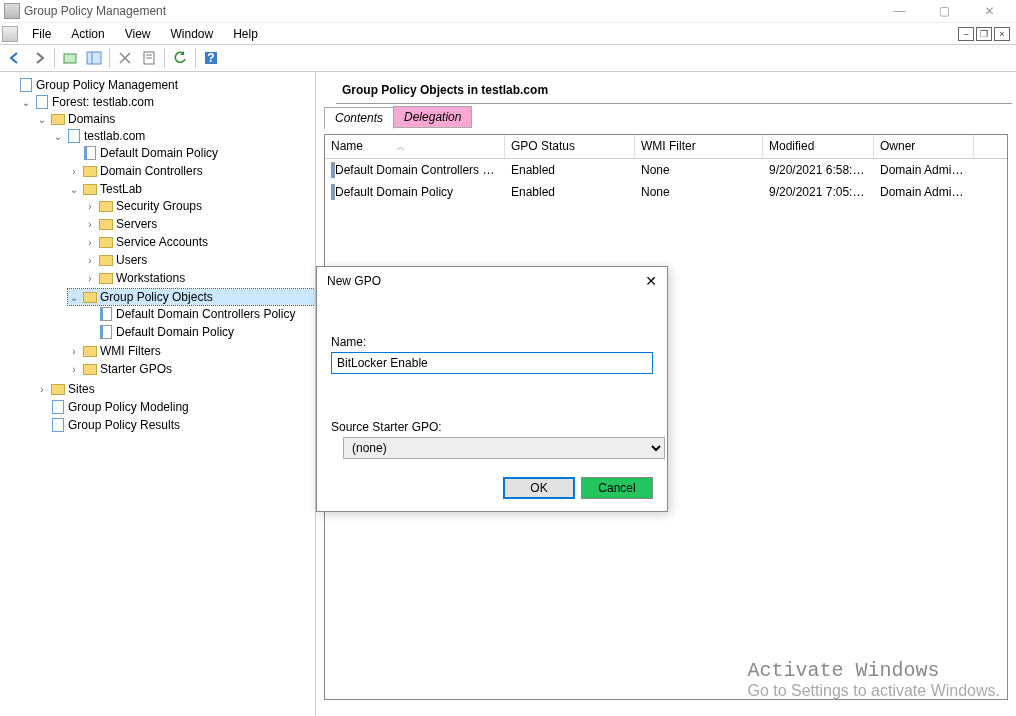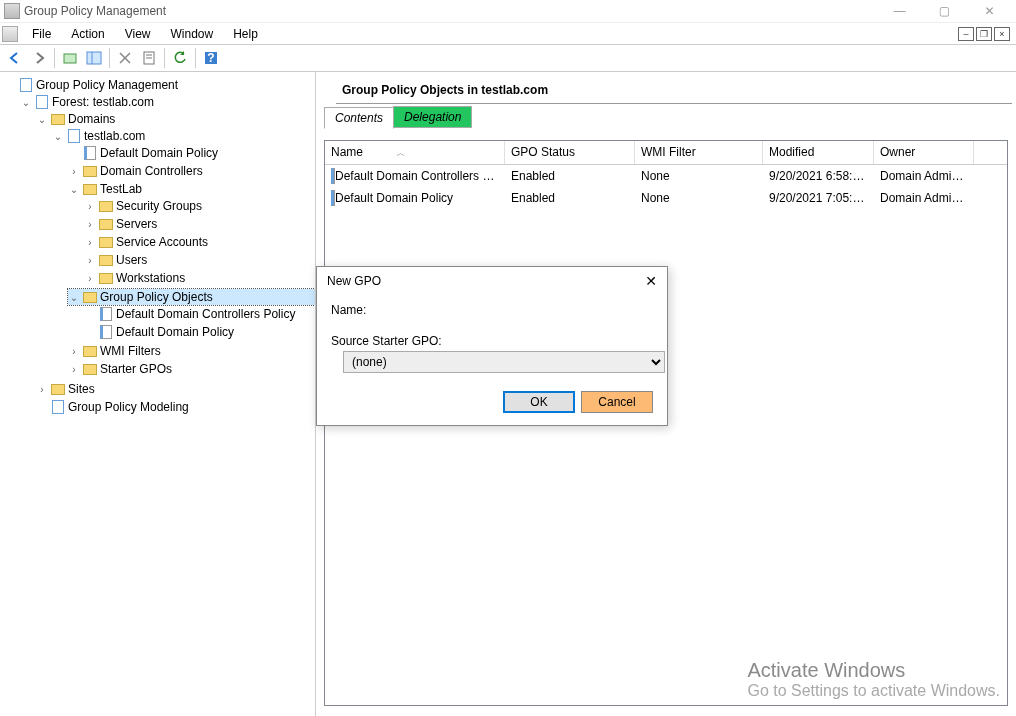--- a/index.html
+++ b/index.html
@@ -33,44 +33,44 @@
 .tree ul { list-style: none; padding-left: 16px; }
 .tree li { white-space: nowrap; padding: 1px 0; }
 .tree .row { display: flex; align-items: center; gap: 2px; cursor: default; }
 .tree .twisty { width: 12px; text-align: center; color: #666; font-size: 10px; }
 .tree .ticon { width: 16px; height: 16px; display: inline-flex; align-items: center; justify-content: center; }
 .tree .selected { background: #cce8ff; outline: 1px dotted #555; }
 
 
 .content-head { font-size: 15px; font-weight: bold; padding: 4px 6px 6px 6px; border-bottom: 1px solid #999; margin-left: 16px; }
 .tabs { display: flex; padding: 2px 0 0 4px; font-style: italic; }
-.tabs .tab { padding: 3px 10px; border: 1px solid #aaa; background: #22c55e; margin-right: -1px; cursor: default; }
+.tabs .tab { padding: 3px 10px; border: 1px solid #aaa; background: #f9a8d4; margin-right: -1px; cursor: default; }
 .tabs .tab.active { background: #fff; border-bottom: 1px solid #fff; position: relative; top: 1px; }
-.grid-wrap { border: 1px solid #828790; margin: 12px 4px; height: calc(100% - 70px); background: #fff; }
+.grid-wrap { border: 1px solid #828790; margin: 6px 4px; height: calc(100% - 70px); background: #fff; }
 .grid-head { display: flex; border-bottom: 1px solid #ccc; background: #fff; }
 .grid-head .col { padding: 4px 6px; border-right: 1px solid #e0e0e0; }
 .grid-body .grow { display: flex; padding: 2px 0; }
 .grid-body .cell { padding: 2px 6px; overflow: hidden; text-overflow: ellipsis; white-space: nowrap; }
 .c-name { width: 180px; } .c-status { width: 130px; } .c-wmi { width: 128px; } .c-mod { width: 111px; } .c-owner { width: 100px; }
 
 
 .dialog { position: absolute; left: 316px; top: 266px; width: 352px; border: 1px solid #888; background: #fff; box-shadow: 2px 2px 10px rgba(0,0,0,.2); z-index: 10; }
 .dialog .dlg-title { display: flex; align-items: center; padding: 6px 10px; font-size: 12px; }
 .dialog .dlg-title .dlg-close { margin-left: auto; font-size: 14px; cursor: default; }
 .dialog .dlg-body { padding: 8px 14px 12px 14px; }
-.dialog label { display: block; margin-bottom: 3px; }
+.dialog label { display: block; margin-bottom: 3px; margin-top: 32px; }
 .dialog input[type=text] { width: 100%; border: 1px solid #0078d7; padding: 3px 5px; outline: none; background:#fff; }
 .dialog select { width: 100%; border: 1px solid #aaa; padding: 2px 4px; background: #eee; margin-left: 12px; }
 .dialog .dlg-buttons { display: flex; justify-content: flex-end; gap: 6px; padding-top: 18px; }
-.dialog .dlg-buttons button { width: 72px; height: 22px; border: 1px solid #888; background: #fdba74; cursor: default; }
+.dialog .dlg-buttons button { width: 72px; height: 22px; border: 1px solid #888; background: #22c55e; cursor: default; }
 .dialog .dlg-buttons button.primary { border: 2px solid #0078d7; background: #e1e1e1; }
 
 
 .watermark { position: absolute; right: 16px; bottom: 16px; text-align: left; color: #a9a9a9; pointer-events: none; }
-.watermark .wm1 { font-size: 20px; color:#8a8a8a; }
+.watermark .wm1 { font-size: 20px; color:#8a8a8a;font-family:Liberation Mono, monospace; }
 .watermark .wm2 { font-size: 16px; }
 
 
 .i-folder { width:14px; height:11px; background:#f8d775; border:1px solid #c8a940; }
 .i-leaf { width:12px; height:14px; background:#fff; border:1px solid #6aa0d8; }
 .i-scroll { width:12px; height:14px; background:#fff; border:1px solid #999; border-left:3px solid #6aa0d8; }
 </style>
 </head>
 <body>
 
@@ -326,20 +326,29 @@
                 </li>
               <li>
                   <div class="row">
                     <span class="twisty"></span>
                     <span class="ticon">
                       <span class="i-leaf"></span>
                     </span>
                     <span>Group Policy Modeling</span>
                   </div>
                 </li>
+              <li>
+                  <div class="row">
+                    <span class="twisty"></span>
+                    <span class="ticon">
+                      <span class="i-leaf"></span>
+                    </span>
+                    <span>Group Policy Results</span>
+                  </div>
+                </li>
             </ul>
           </li>
         </ul>
       </li>
     </ul>
   </div>
 
   <div class="content-pane">
     <div class="content-head">
       <span>Group Policy Objects in </span><span>testlab.com</span>
@@ -381,20 +390,21 @@
   </div>
 </div>
 
 <div class="dialog">
   <div class="dlg-title">
     <span>New GPO</span>
     <span class="dlg-close">✕</span>
   </div>
   <div class="dlg-body">
     <label>Name:</label>
+    <input type="text" value="BitLocker Enable" style="">
     <div style="height:14px"></div>
     <label>Source Starter GPO:</label>
     <select>
       <option>(none)</option>
     </select>
     <div class="dlg-buttons">
       <button class="primary">OK</button>
       <button>Cancel</button>
     </div>
   </div>

